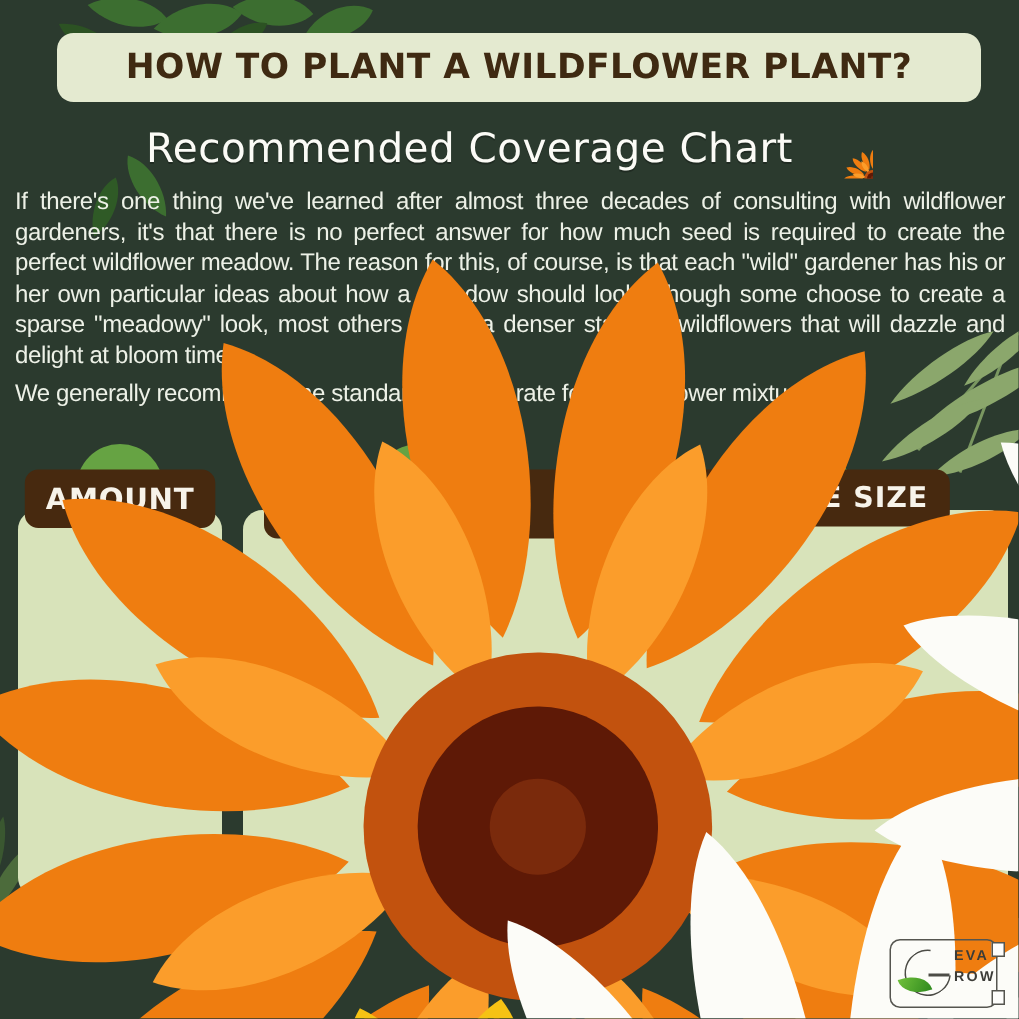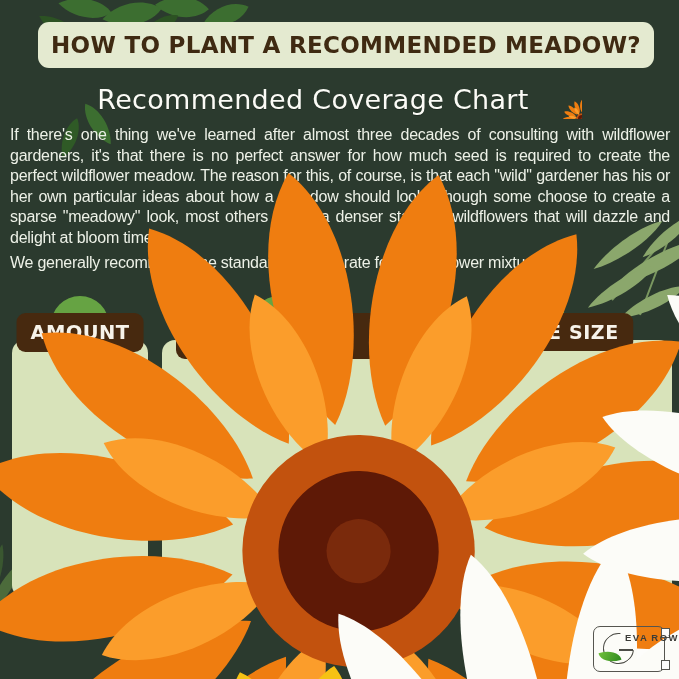--- a/index.html
+++ b/index.html
@@ -106,21 +106,21 @@
   .logo-gbar {
     position:absolute; left:28px; top:25px; width:14px; height:1.8px;
     background:#4c4c46;
   }
   .logo-leaf {
     position:absolute; left:9px; top:26px; width:20px; height:13px;
     background:linear-gradient(135deg,#6fbf3a,#2f8a1e);
     border-radius:0 95% 0 95%; transform:rotate(-18deg);
   }
   .logo-text {
-    position:absolute; left:34px; top:8px; display:flex; flex-direction:row;
+    position:absolute; left:45px; top:8px; display:flex; flex-direction:column;
     gap:3px; font-family:"Liberation Sans", sans-serif;
     font-size:9.5px; letter-spacing:1.5px; color:#3c3c38; font-weight:bold;
   }
 </style>
 </head>
 <body>
 
 <div class="poster">
 
   <svg class="deco deco-back" viewBox="0 0 679 679">
@@ -231,21 +231,21 @@
       <use href="#lf" transform="translate(668,236) rotate(50) scale(0.7,1.1)"></use>
     </g>
 
     <g fill="#4c6b3b">
       <use href="#lf" transform="translate(5,588) rotate(32) scale(0.7,1)"></use>
       <use href="#lf" transform="translate(-2,568) rotate(10) scale(0.5,0.8)" fill="#3a5730"></use>
     </g>
   </svg>
 
   <div class="banner">
-    <h1>HOW TO PLANT A RECOMMENDED MEADOW?</h1>
+    <h1>HOW TO PLANT A WILDFLOWER PLANT?</h1>
   </div>
 
   <div class="subtitle-row">
     <h2>Recommended Coverage Chart</h2>
     <svg class="subtitle-flower" viewBox="-50 -50 100 100">
       <use href="#sym-gerbera"></use>
     </svg>
   </div>
 
   <p class="intro">If there's one thing we've learned after almost three decades of consulting with wildflower gardeners, it's that there is no perfect answer for how much seed is required to create the perfect wildflower meadow. The reason for this, of course, is that each "wild" gardener has his or her own particular ideas about how a meadow should look. Though some choose to create a sparse "meadowy" look, most others prefer a denser stand of wildflowers that will dazzle and delight at bloom time.</p>

